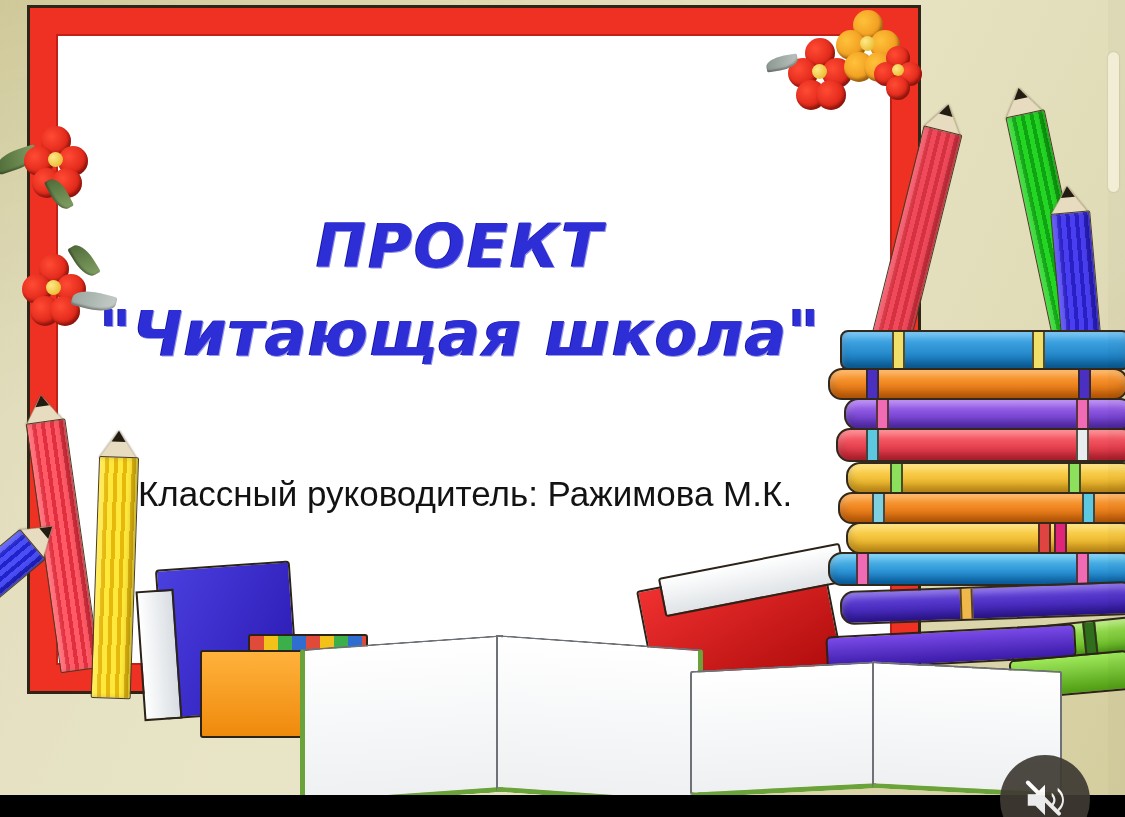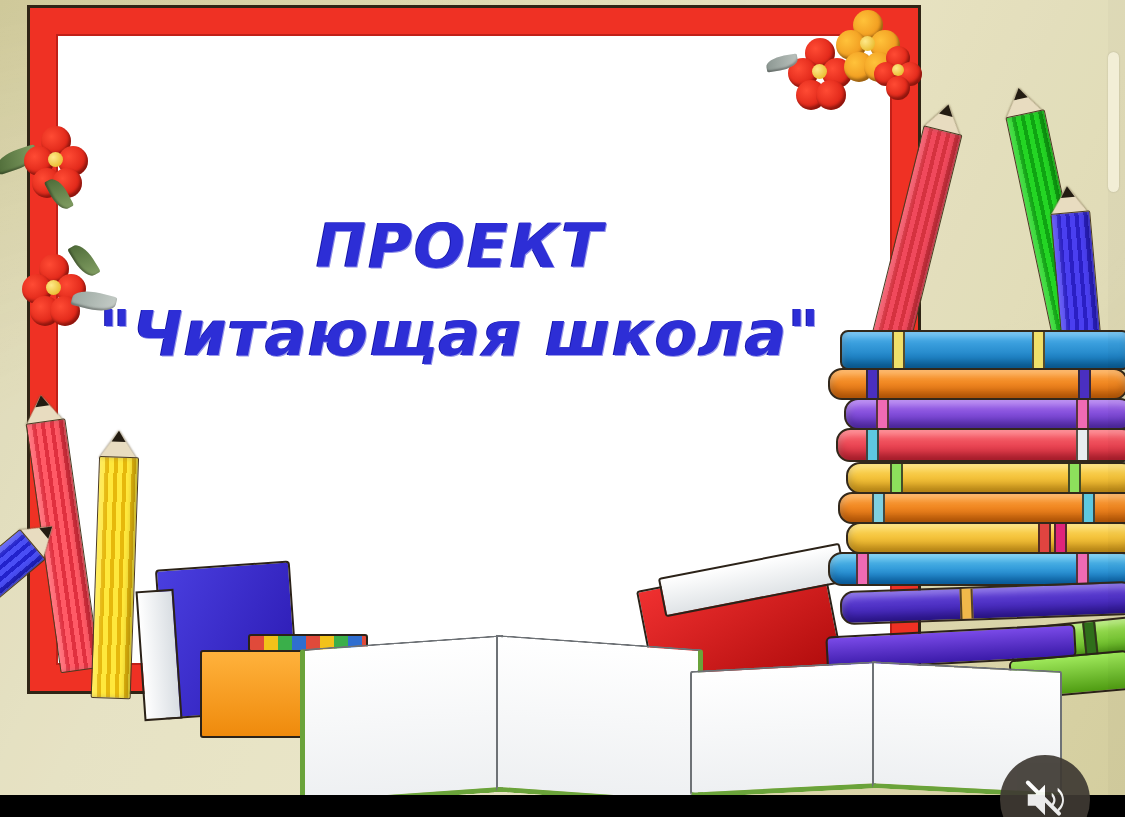--- a/index.html
+++ b/index.html
@@ -383,20 +383,21 @@
       <div class="petal" style="left:10px; top:28px; width:24px; height:24px;"></div>
       <div class="center" style="left:16px; top:16px; width:12px; height:12px;"></div>
     </div>
 
     <div class="title-wrap">
       <div id="title-main">ПРОЕКТ</div>
       <div id="title-sub">"Читающая школа"</div>
     </div>
 
     <div class="credits">
+      <div class="credit-line">Классный руководитель: Ражимова  М.К.</div>
     </div>
 
   </div>
 
   <div id="mute-button">
     <svg viewBox="0 0 24 24" aria-hidden="true">
       <path fill="#ffffff" d="M3 9v6h4l5 5V4L7 9H3z"></path>
       <path fill="#ffffff" d="M15.5 8.2c1.2.9 2 2.3 2 3.8s-.8 2.9-2 3.8v-1.9c.5-.5.8-1.2.8-1.9s-.3-1.4-.8-1.9V8.2z"></path>
       <path fill="#ffffff" d="M18.6 5.6c2 1.5 3.3 3.8 3.3 6.4s-1.3 4.9-3.3 6.4v-1.7c1.4-1.3 2.3-3 2.3-4.7s-.9-3.4-2.3-4.7V5.6z"></path>
       <rect x="1.3" y="2.2" width="2.1" height="25" rx="1" fill="#ffffff" transform="rotate(-45 2.3 2.2)"></rect>

